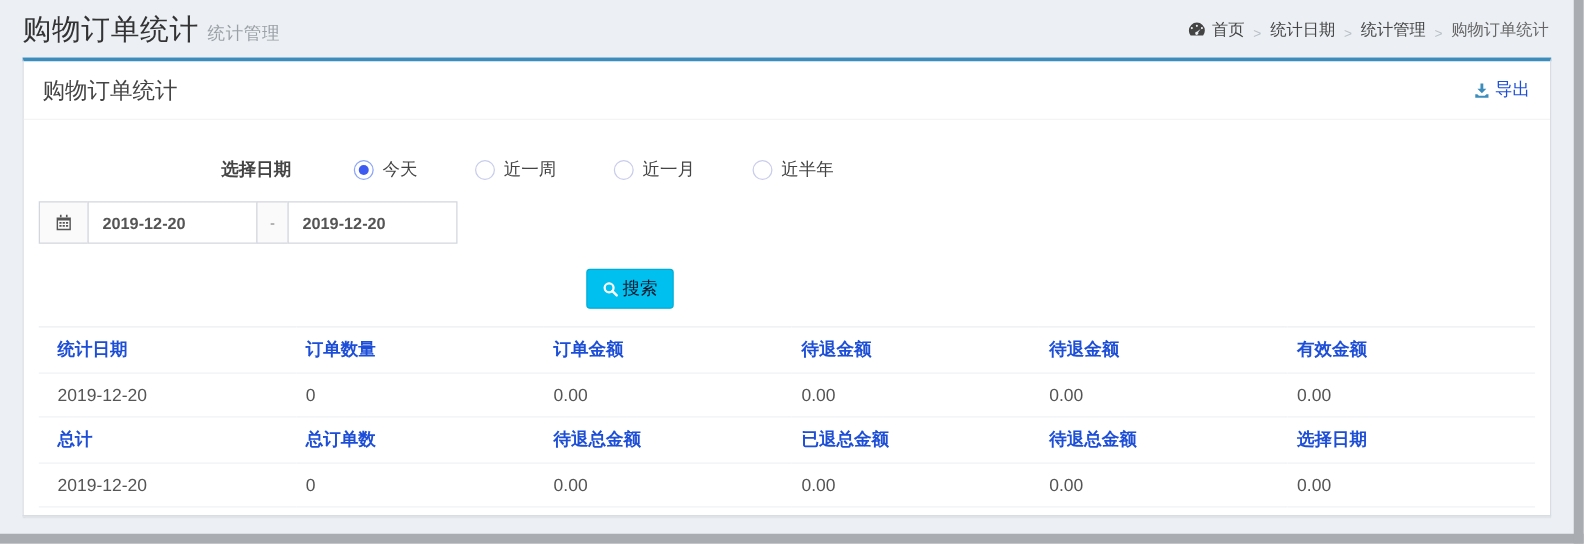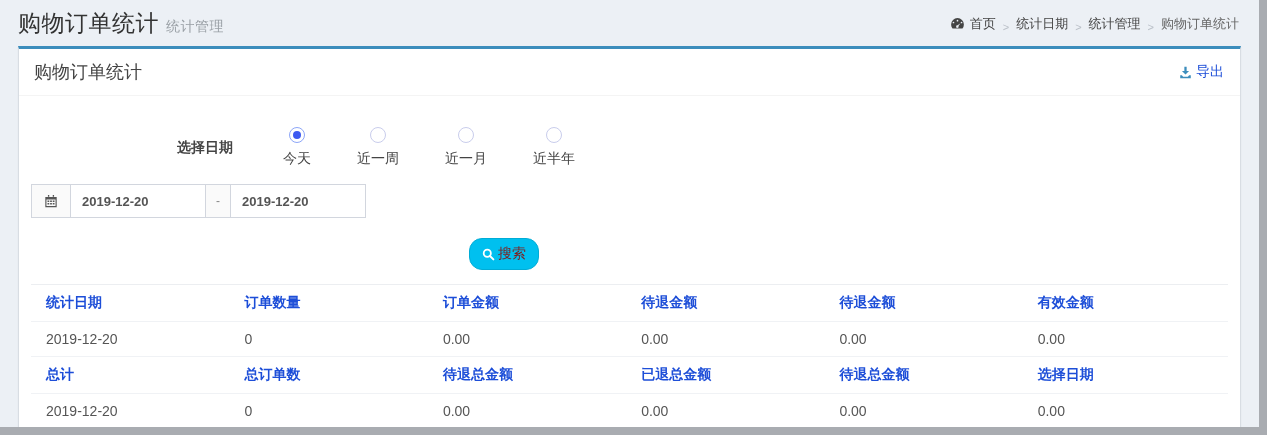--- a/index.html
+++ b/index.html
@@ -50,21 +50,21 @@
   .box-body { padding:15px 12px 6px 12px; }
 
   
   .form-row { display:flex; align-items:center; margin-bottom:11px;margin-top:16px; }
   .form-label {
     width:202px; text-align:right;
     font-weight:bold; font-size:14px; color:#444;
     margin-right:50px; flex-shrink:0;
   }
   .radios { display:flex; align-items:center; gap:46px; }
-  .radio-item { display:flex; align-items:center; gap:7px; font-size:14px; color:#444; cursor:pointer;flex-direction:column; }
+  .radio-item { display:flex; align-items:center; gap:7px; font-size:14px; color:#444; cursor:pointer; }
   .radio-circle {
     width:16px; height:16px; border-radius:50%;
     border:1px solid #c9cdec; background:#fff; position:relative;
   }
   .radio-circle.checked { border-color:#8da6f8; }
   .radio-circle.checked::after {
     content:""; position:absolute; left:3px; top:3px; width:8px; height:8px;
     border-radius:50%; background:#3d5af1;
   }
 
@@ -76,22 +76,22 @@
   .ig-addon.minus { width:26px; font-size:12px; color:#888; margin-left:-1px; }
   .date-input {
     width:136px; border:1px solid #d2d6de; margin-left:-1px;
     padding:0 11px; font-size:13px; font-weight:bold; color:#555;
     font-family:inherit; outline:none; background:#fff;
   }
 
   .search-row { margin:20px 0 14px 438px; }
   .btn-search {
     display:inline-flex; align-items:center; gap:3px;
-    background:#00c0ef; border:1px solid #00acd6; border-radius:13px;
-    color:#7f1d1d; font-size:14px; padding:6px 12px; cursor:pointer;
+    background:#00c0ef; border:1px solid #00acd6; border-radius:3px;
+    color:#0f172a; font-size:14px; padding:6px 12px; cursor:pointer;
     font-family:inherit;
   }
 
   
   .stat-table { width:100%; border-collapse:collapse; font-size:14px; border-top:1px solid #eceef1; }
   .stat-table th, .stat-table td {
     text-align:left; padding:9px 8px; border-bottom:1px solid #f0f2f5;
     width:16.2%;
   }
   .stat-table th { color:#1d4ed8; font-weight:bold; }

